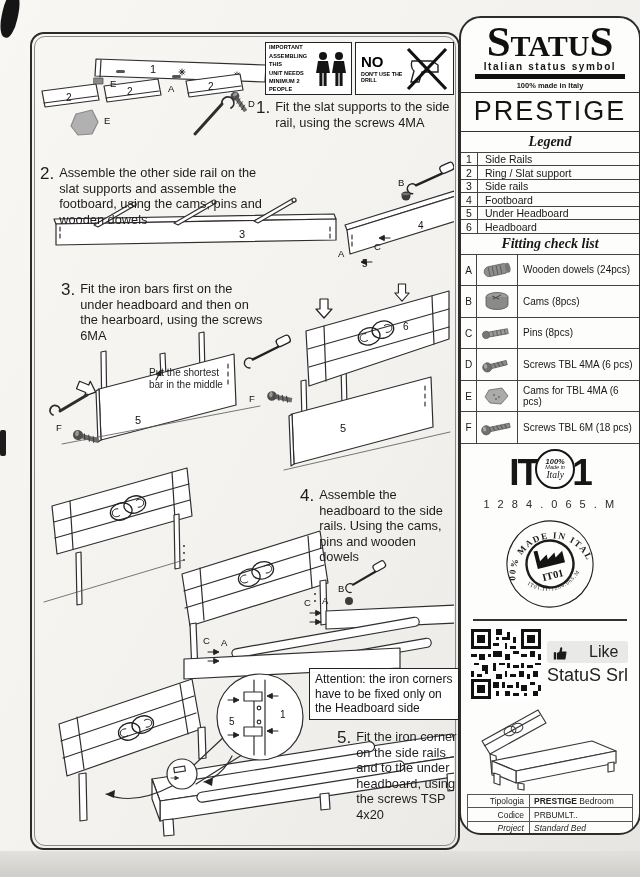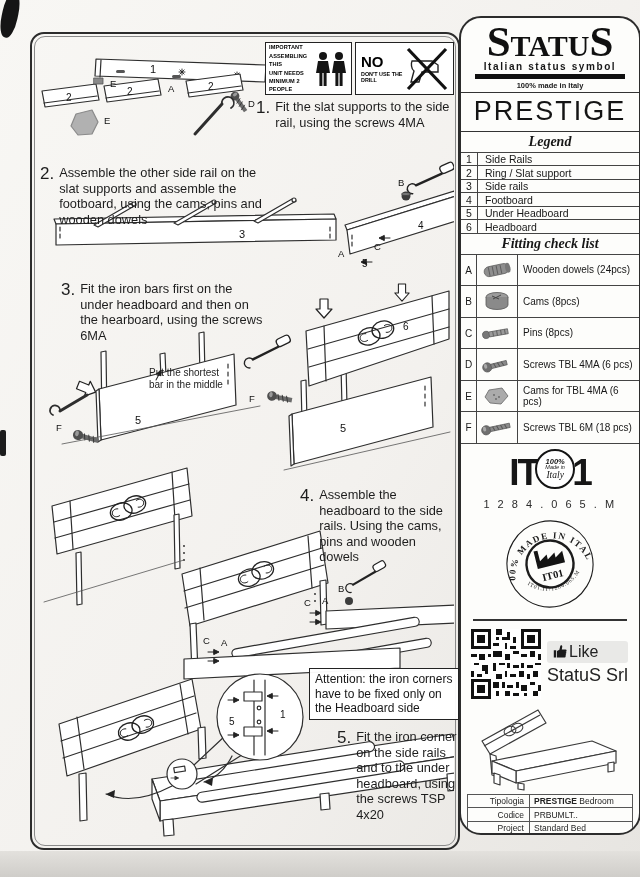--- a/index.html
+++ b/index.html
@@ -56,27 +56,27 @@
   .badge{width:36px;height:36px;border:2px solid #141414;border-radius:50%;background:#fff;
          display:flex;flex-direction:column;align-items:center;justify-content:center;margin:0 -3px 8px;
          position:relative;z-index:2;line-height:1;font-style:italic;}
   .badge .b1{font-size:7.5px;font-weight:bold;}
   .badge .b2{font-size:5.5px;}
   .badge .b3{font-family:"Liberation Serif",serif;font-size:9.5px;}
   .serial{text-align:center;font-size:11px;letter-spacing:2.5px;color:#2b2b2b;margin-top:1px;}
   .stampwrap{display:flex;justify-content:center;padding:4px 0 0;}
   .divider{border-top:2px solid #333;margin:5px 12px 4px;}
   .social{display:flex;align-items:center;gap:6px;padding:4px 0 2px 10px;}
-  .likebox{display:flex;align-items:flex-start;gap:0;background:#e9e9e7;border-radius:3px;padding:2px 6px;}
+  .likebox{display:flex;align-items:flex-end;gap:20px;background:#e9e9e7;border-radius:3px;padding:2px 6px;}
   .likebox .liketx{font-size:16px;color:#222;}
   .account{font-size:18px;color:#222;margin-top:2px;}
   .bedwrap{display:flex;justify-content:center;padding:4px 0 0;}
   .prod{margin:3px 6px 2px;border:1px solid #555;font-size:8.5px;color:#222;}
   .prod-row{display:flex;border-bottom:1px solid #555;height:12.5px;align-items:center;}
-  .prod-row:last-child{border-bottom:none;}
+  .prod-row:last-child{border-bottom:none;font-style:italic;}
   .prod-label{width:56px;text-align:right;padding-right:5px;border-right:1px solid #555;align-self:stretch;
               display:flex;align-items:center;justify-content:flex-end;}
   .prod-value{padding-left:4px;}
 </style>
 </head>
 <body>
 
 <div id="sheet">
   <div class="scan-blob"></div>
   <div class="scan-dash"></div>

